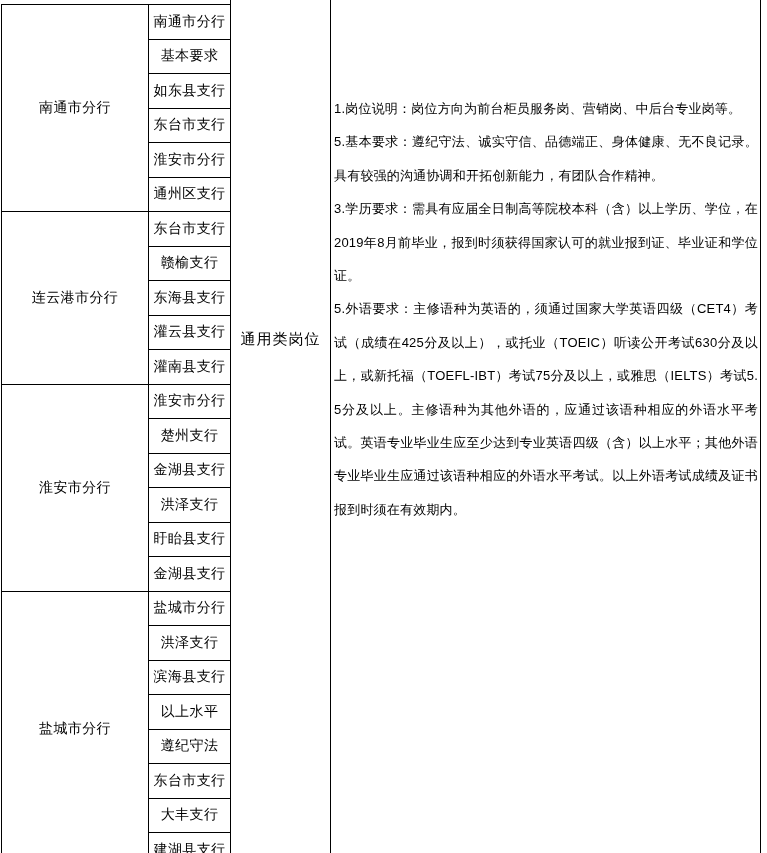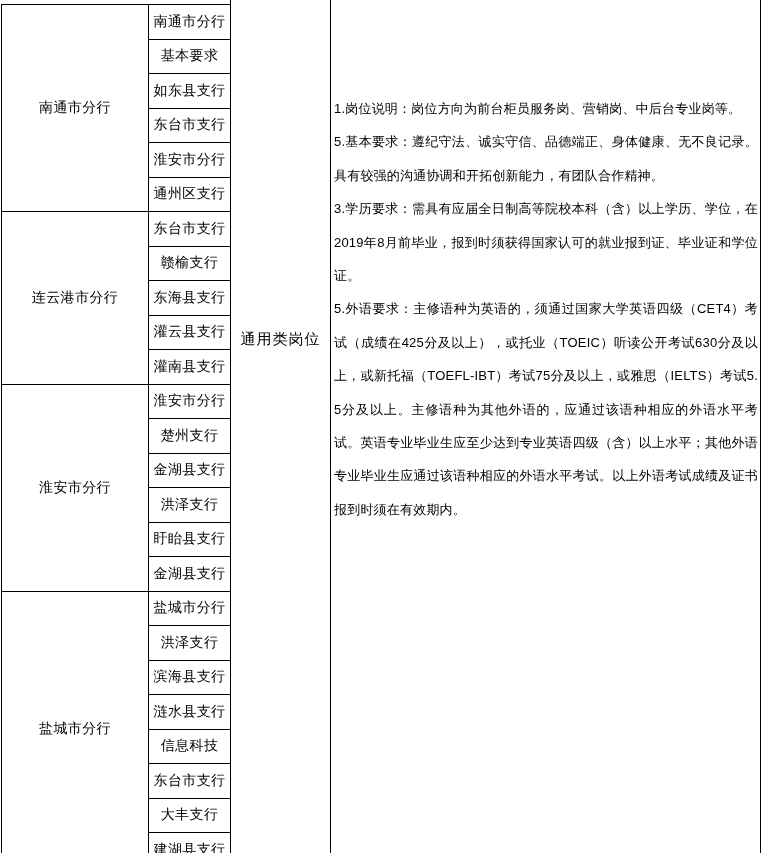--- a/index.html
+++ b/index.html
@@ -159,24 +159,24 @@
           <td class="city-cell" rowspan="8">盐城市分行</td>
           <td class="branch-cell">盐城市分行</td>
         </tr>
         <tr>
           <td class="branch-cell">洪泽支行</td>
         </tr>
         <tr>
           <td class="branch-cell">滨海县支行</td>
         </tr>
         <tr>
-          <td class="branch-cell">涟水县支行</td>
-        </tr>
-        <tr>
-          <td class="branch-cell">信息科技</td>
+          <td class="branch-cell">以上水平</td>
+        </tr>
+        <tr>
+          <td class="branch-cell">遵纪守法</td>
         </tr>
         <tr>
           <td class="branch-cell">东台市支行</td>
         </tr>
         <tr>
           <td class="branch-cell">大丰支行</td>
         </tr>
         <tr>
           <td class="branch-cell">建湖县支行</td>
         </tr>

